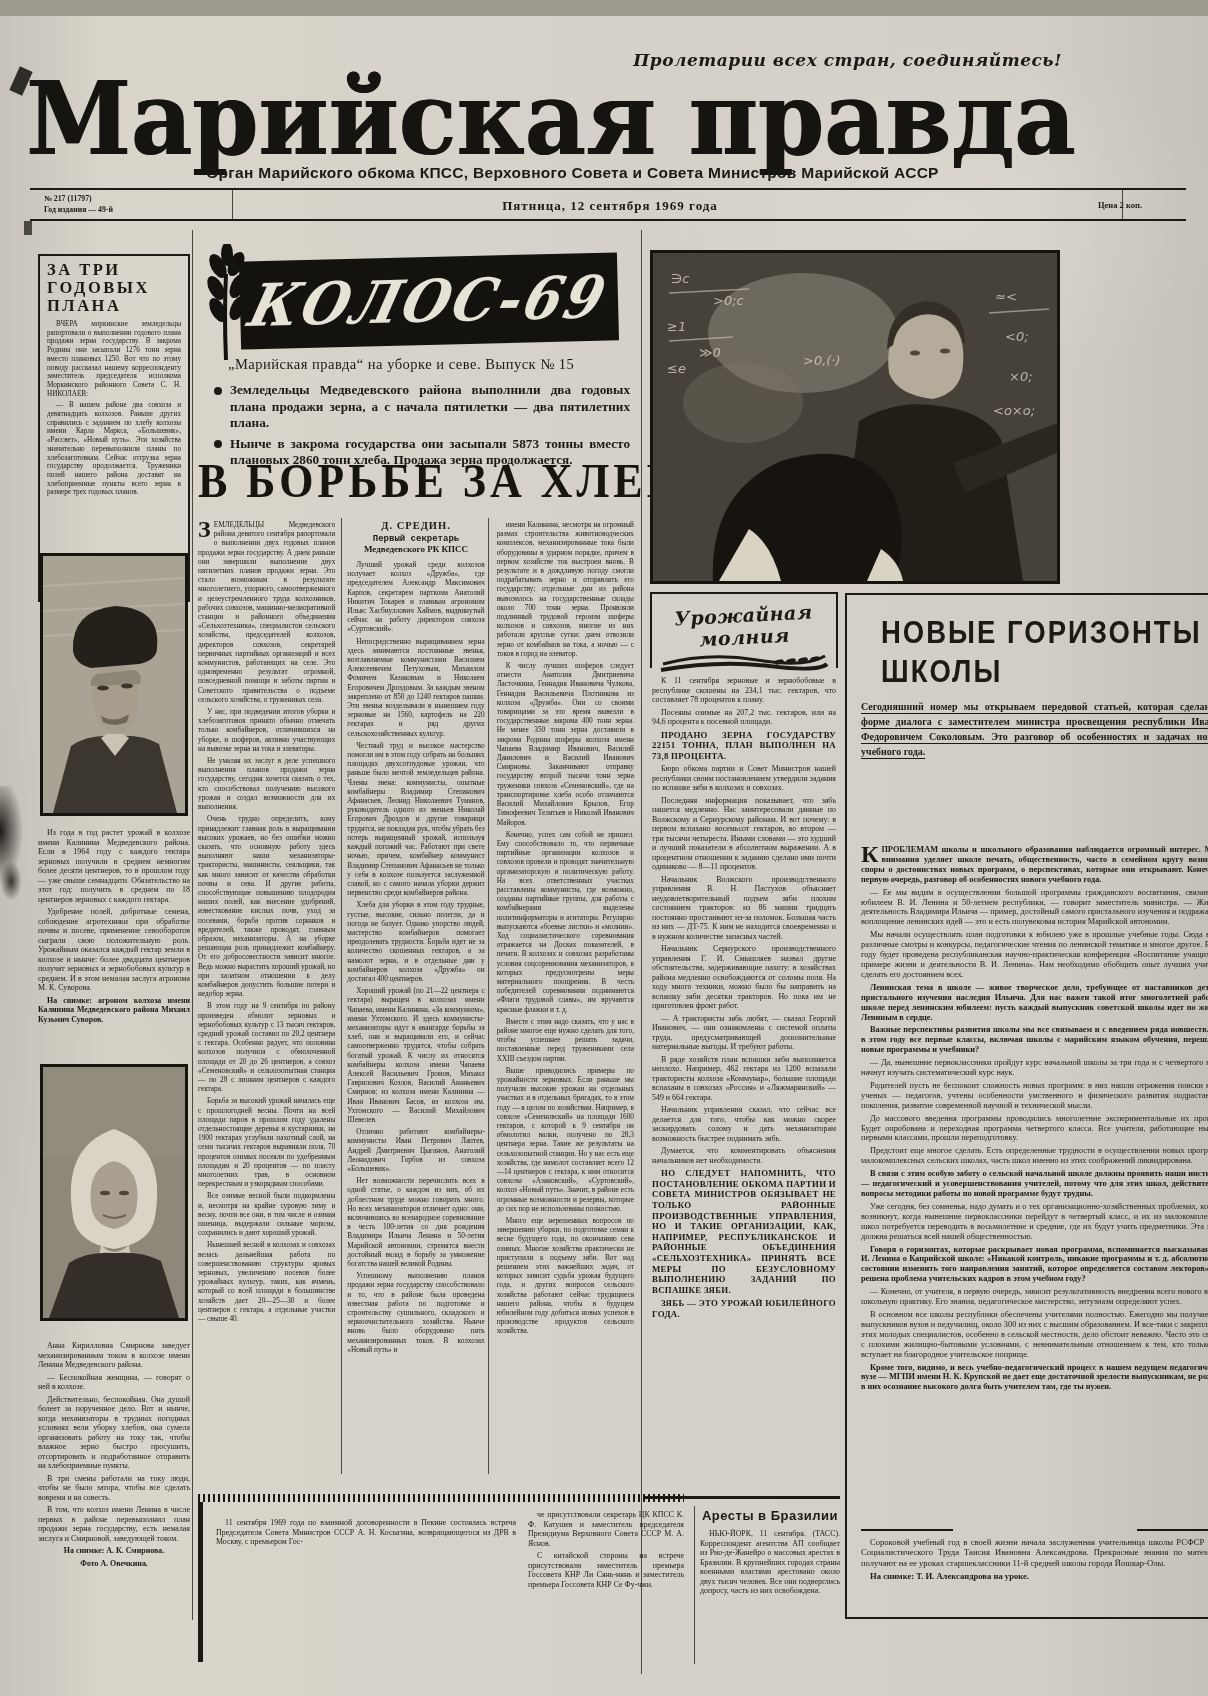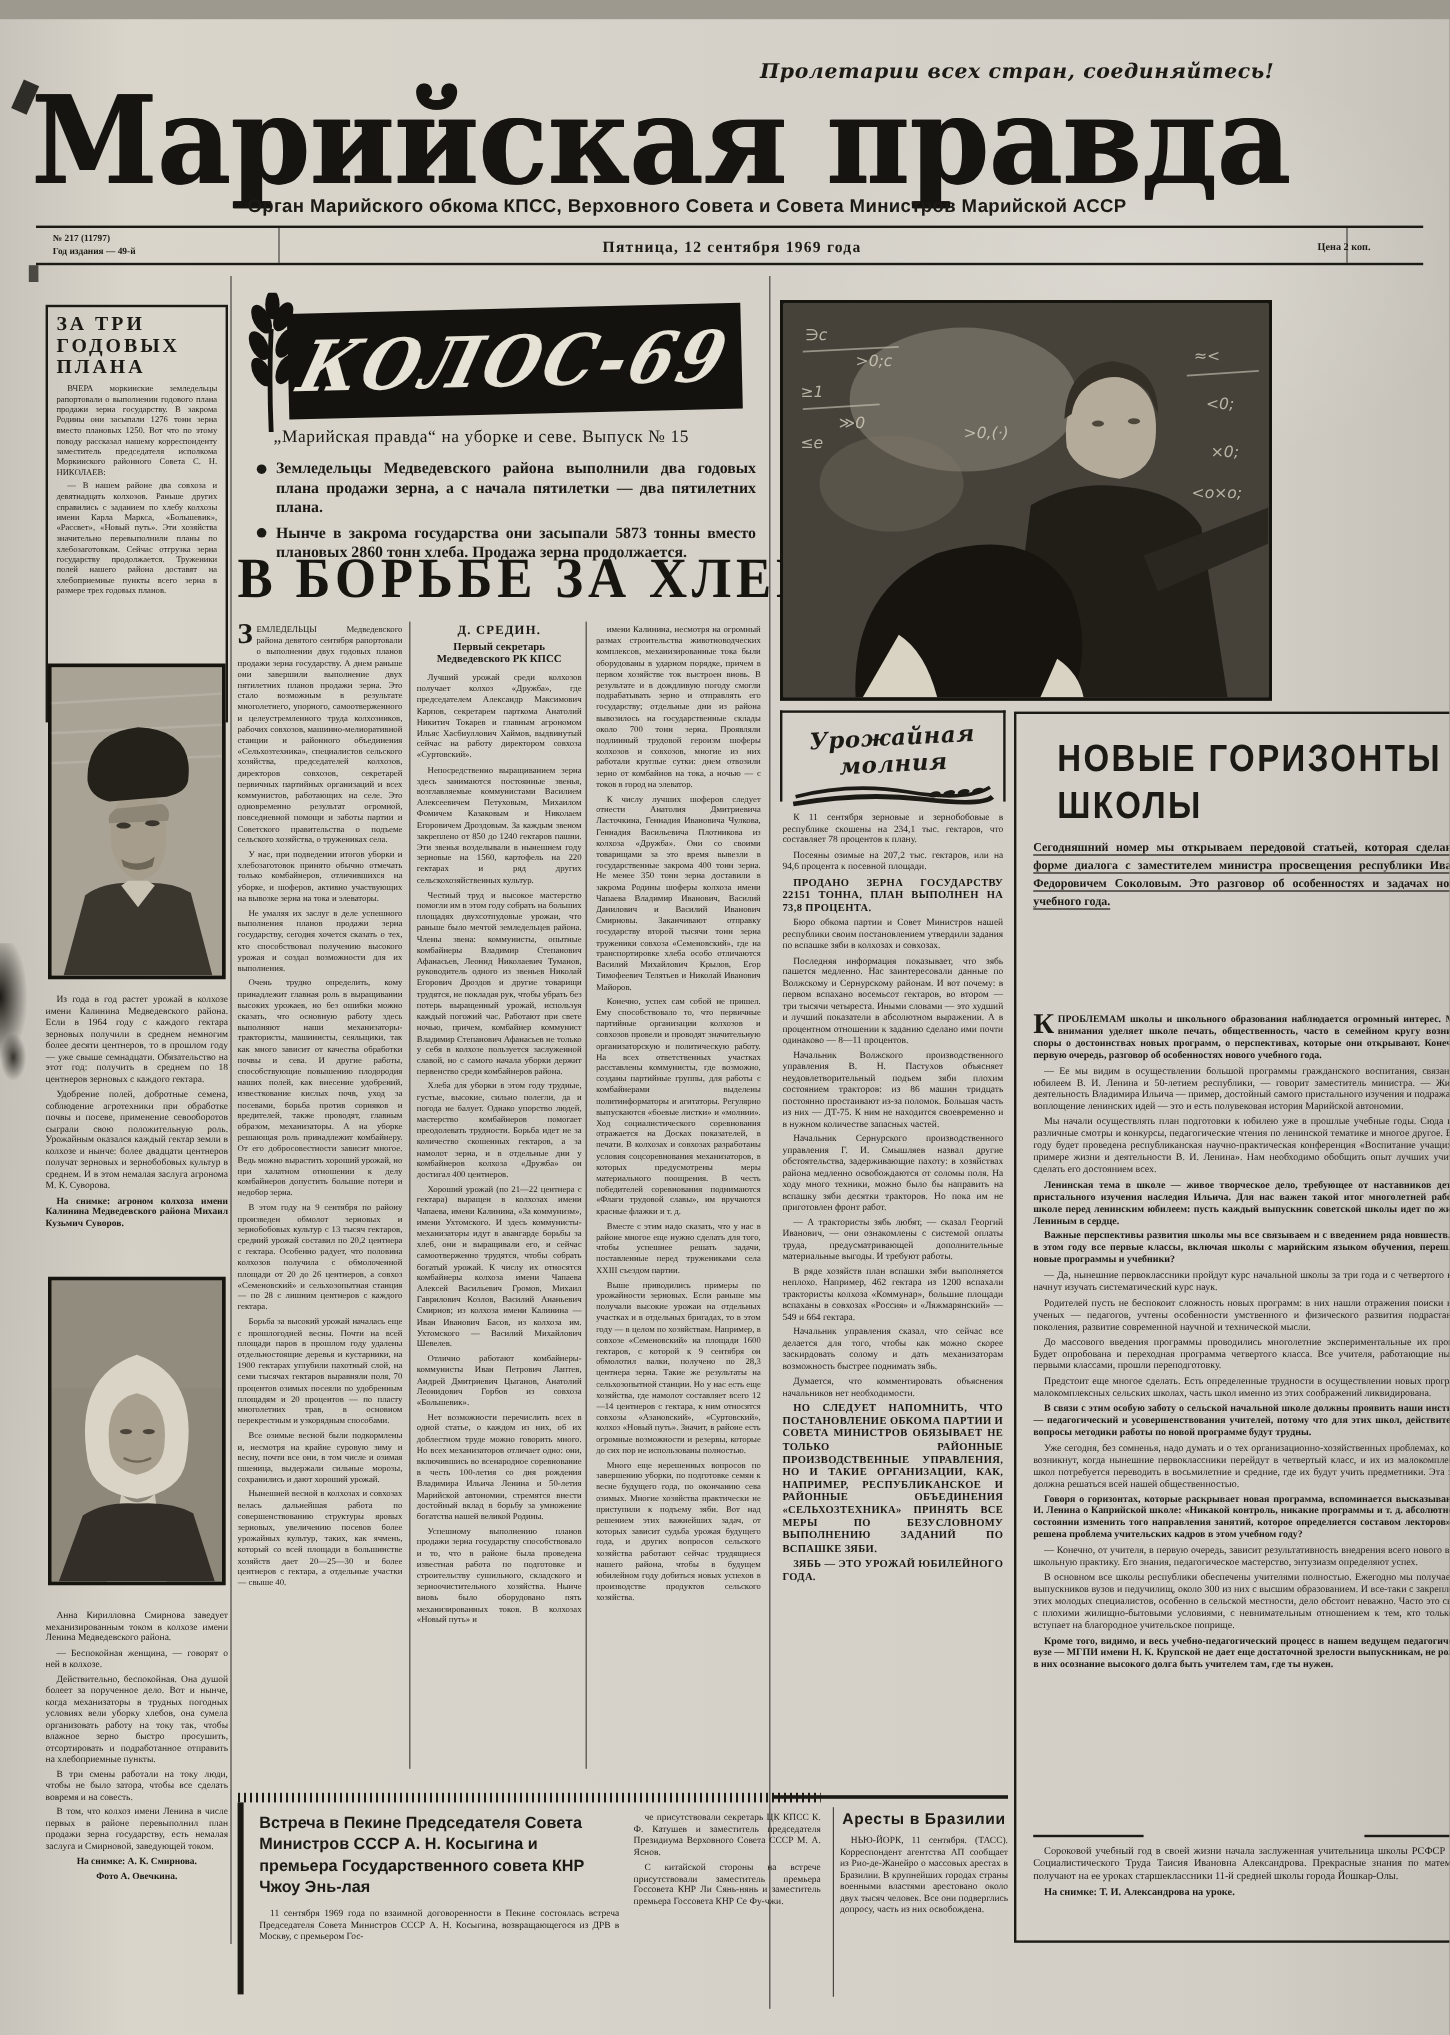--- a/index.html
+++ b/index.html
@@ -156,21 +156,21 @@
         <p>Не умаляя их заслуг в деле успешного выполнения планов продажи зерна государству, сегодня хочется сказать о тех, кто способствовал получению высокого урожая и создал возможности для их выполнения.</p>
         <p>Очень трудно определить, кому принадлежит главная роль в выращивании высоких урожаев, но без ошибки можно сказать, что основную работу здесь выполняют наши механизаторы-трактористы, машинисты, сеяльщики, так как много зависит от качества обработки почвы и сева. И другие работы, способствующие повышению плодородия наших полей, как внесение удобрений, известкование кислых почв, уход за посевами, борьба против сорняков и вредителей, также проводят, главным образом, механизаторы. А на уборке решающая роль принадлежит комбайнеру. От его добросовестности зависит многое. Ведь можно вырастить хороший урожай, но при халатном отношении к делу комбайнеров допустить большие потери и недобор зерна.</p>
         <p>В этом году на 9 сентября по району произведен обмолот зерновых и зернобобовых культур с 13 тысяч гектаров, средний урожай составил по 20,2 центнера с гектара. Особенно радует, что половина колхозов получила с обмолоченной площади от 20 до 26 центнеров, а совхоз «Семеновский» и сельхозопытная станция — по 28 с лишним центнеров с каждого гектара.</p>
         <p>Борьба за высокий урожай началась еще с прошлогодней весны. Почти на всей площади паров в прошлом году удалены отдельностоящие деревья и кустарники, на 1900 гектарах углубили пахотный слой, на семи тысячах гектаров выравняли поля, 70 процентов озимых посеяли по удобренным площадям и 20 процентов — по пласту многолетних трав, в основном перекрестным и узкорядным способами.</p>
         <p>Все озимые весной были подкормлены и, несмотря на крайне суровую зиму и весну, почти все они, в том числе и озимая пшеница, выдержали сильные морозы, сохранились и дают хороший урожай.</p>
         <p>Нынешней весной в колхозах и совхозах велась дальнейшая работа по совершенствованию структуры яровых зерновых, увеличению посевов более урожайных культур, таких, как ячмень, который со всей площади в большинстве хозяйств дает 20—25—30 и более центнеров с гектара, а отдельные участки — свыше 40.</p>
       </div>
     <div style="flex:1;display:flex;flex-direction:column;">
       <div style="text-align:center;margin-bottom:6px;">
         <div class="serifhead" style="font-size:10.5px;letter-spacing:1px;">Д. СРЕДИН.</div>
-        <div class="serifhead" style="font-size:9px;margin-top:3px;">Первый секретарь</div>
+        <div class="serifhead" style="font-size:9px;margin-top:3px;font-family:Liberation Mono, monospace;">Первый секретарь</div>
         <div class="serifhead" style="font-size:9px;">Медведевского РК КПСС</div>
       </div>
       <div class="just t7 clip" style="flex:1;">
           <p>Лучший урожай среди колхозов получает колхоз «Дружба», где председателем Александр Максимович Карпов, секретарем парткома Анатолий Никитич Токарев и главным агрономом Ильяс Хасбиуллович Хаймов, выдвинутый сейчас на работу директором совхоза «Суртовский».</p>
           <p>Непосредственно выращиванием зерна здесь занимаются постоянные звенья, возглавляемые коммунистами Василием Алексеевичем Петуховым, Михаилом Фомичем Казаковым и Николаем Егоровичем Дроздовым. За каждым звеном закреплено от 850 до 1240 гектаров пашни. Эти звенья возделывали в нынешнем году зерновые на 1560, картофель на 220 гектарах и ряд других сельскохозяйственных культур.</p>
           <p>Честный труд и высокое мастерство помогли им в этом году собрать на больших площадях двухсотпудовые урожаи, что раньше было мечтой земледельцев района. Члены звена: коммунисты, опытные комбайнеры Владимир Степанович Афанасьев, Леонид Николаевич Туманов, руководитель одного из звеньев Николай Егорович Дроздов и другие товарищи трудятся, не покладая рук, чтобы убрать без потерь выращенный урожай, используя каждый погожий час. Работают при свете ночью, причем, комбайнер коммунист Владимир Степанович Афанасьев не только у себя в колхозе пользуется заслуженной славой, но с самого начала уборки держит первенство среди комбайнеров района.</p>
           <p>Хлеба для уборки в этом году трудные, густые, высокие, сильно полегли, да и погода не балует. Однако упорство людей, мастерство комбайнеров помогает преодолевать трудности. Борьба идет не за количество скошенных гектаров, а за намолот зерна, и в отдельные дни у комбайнеров колхоза «Дружба» он достигал 400 центнеров.</p>
           <p>Хороший урожай (по 21—22 центнера с гектара) выращен в колхозах имени Чапаева, имени Калинина, «За коммунизм», имени Ухтомского. И здесь коммунисты-механизаторы идут в авангарде борьбы за хлеб, они и выращивали его, и сейчас самоотверженно трудятся, чтобы собрать богатый урожай. К числу их относятся комбайнеры колхоза имени Чапаева Алексей Васильевич Громов, Михаил Гаврилович Козлов, Василий Ананьевич Смирнов; из колхоза имени Калинина — Иван Иванович Басов, из колхоза им. Ухтомского — Василий Михайлович Шевелев.</p>
           <p>Отлично работают комбайнеры-коммунисты Иван Петрович Лаптев, Андрей Дмитриевич Цыганов, Анатолий Леонидович Горбов из совхоза «Большевик».</p>
           <p>Нет возможности перечислить всех в одной статье, о каждом из них, об их доблестном труде можно говорить много. Но всех механизаторов отличает одно: они, включившись во всенародное соревнование в честь 100-летия со дня рождения Владимира Ильича Ленина и 50-летия Марийской автономии, стремятся внести достойный вклад в борьбу за умножение богатства нашей великой Родины.</p>
@@ -280,21 +280,20 @@
         <p>Сороковой учебный год в своей жизни начала заслуженная учительница школы РСФСР Герой Социалистического Труда Таисия Ивановна Александрова. Прекрасные знания по математике получают на ее уроках старшеклассники 11-й средней школы города Йошкар-Олы.</p>
         <p class="b">На снимке: Т. И. Александрова на уроке.</p>
       </div>
   </div>
 
   <div class="abs" style="left:198px;top:1478px;width:486px;height:176px;">
     <div class="comb" style="width:100%;"></div>
     <div class="abs ink" style="left:0;top:8px;width:5px;height:160px;"></div>
     <div style="position:absolute;left:18px;top:16px;right:0;bottom:0;display:flex;gap:12px;">
       <div style="width:300px;">
-        <div class="sanshead" style="font-size:13.5px;line-height:18px;width:282px;">Встреча в Пекине Председателя Совета Министров СССР А. Н. Косыгина и премьера Государственного совета КНР Чжоу Энь-лая</div>
         <div style="display:flex;gap:12px;margin-top:8px;">
           <div class="just t78 clip" style="flex:1;height:92px;">
               <p>11 сентября 1969 года по взаимной договоренности в Пекине состоялась встреча Председателя Совета Министров СССР А. Н. Косыгина, возвращающегося из ДРВ в Москву, с премьером Гос-</p>
             </div>
         </div>
       </div>
       <div class="just t78 clip" style="flex:1;height:150px;">
           <p>че присутствовали секретарь ЦК КПСС К. Ф. Катушев и заместитель председателя Президиума Верховного Совета СССР М. А. Яснов.</p>
           <p>С китайской стороны на встрече присутствовали заместитель премьера Госсовета КНР Ли Сянь-нянь и заместитель премьера Госсовета КНР Се Фу-чжи.</p>
         </div>

